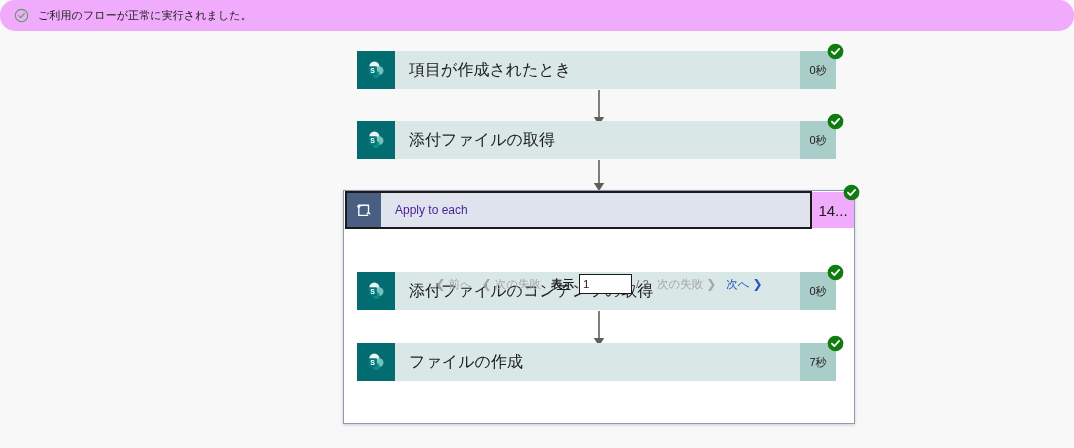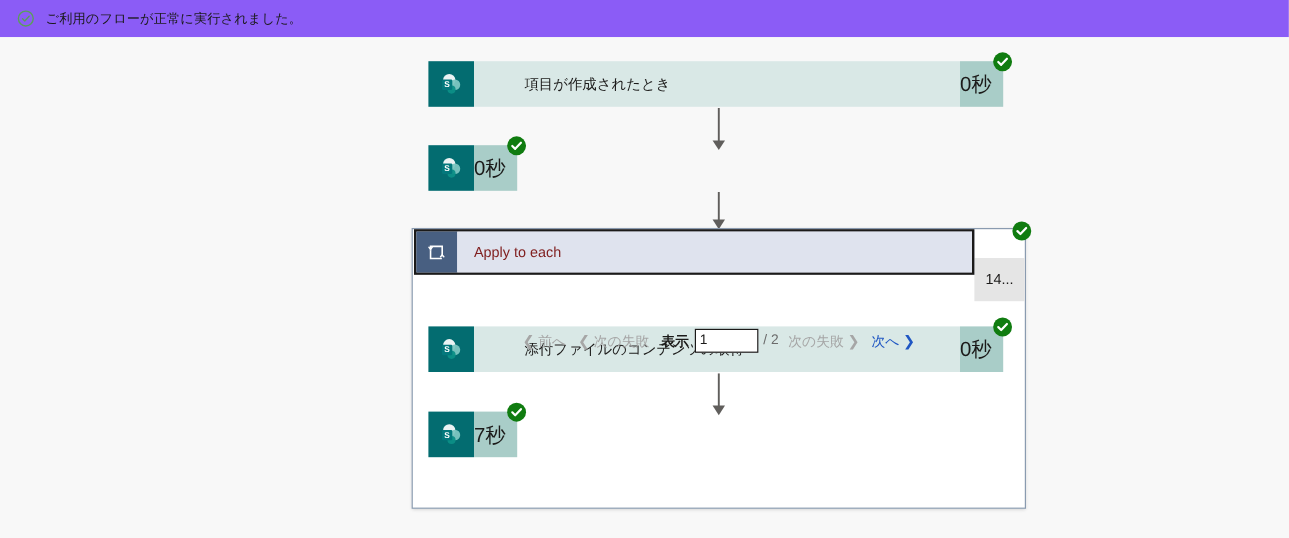--- a/index.html
+++ b/index.html
@@ -9,24 +9,25 @@
     background: #f8f8f8;
     font-family: "Liberation Sans", "DejaVu Sans", sans-serif;
     overflow: hidden;
   }
 
   
   .banner {
     position: absolute;
     left: 0; top: 0;
     width: 1074px; height: 31px;
-    background: #8b5cf6;
+    background: #f0abfc;
     display: flex;
     align-items: center;
     padding-left: 14px;
+    border-radius: 15px;
   }
   .banner-icon {
     width: 15px; height: 15px;
     flex: 0 0 15px;
     margin-right: 9px;
     display: block;
   }
   .banner-text {
     font-size: 11px;
     color: #1a1a1a;
@@ -59,35 +60,34 @@
   }
   .card-body {
     flex: 1 1 auto;
     background: #d9e8e6;
     display: flex;
     align-items: center;
     padding-left: 14px;
     min-width: 0;
   }
   .card-title {
-    font-size: 12px;
+    font-size: 16px;
     color: #1b1a19;
     white-space: nowrap;
     overflow: hidden;
     text-overflow: ellipsis;
-    margin-left: 28px;
   }
   .card-duration {
     flex: 0 0 36px;
     width: 36px;
     background: #a9cdc8;
     display: flex;
     align-items: center;
-    justify-content: flex-start;
-    font-size: 17px;
+    justify-content: center;
+    font-size: 11px;
     color: #1b1a19;
     position: relative;
   }
   .status-badge {
     position: absolute;
     top: -8px; right: -8px;
     width: 17px; height: 17px;
     display: block;
   }
 
@@ -134,36 +134,35 @@
   }
   .loop-header-body {
     flex: 1 1 auto;
     background: #dfe3ee;
     display: flex;
     align-items: center;
     padding-left: 14px;
   }
   .loop-header-title {
     font-size: 12px;
-    color: #7f1d1d;
+    color: #4c1d95;
   }
   .loop-duration {
     position: absolute;
     left: 812px;
     top: 161px;
     width: 42px;
     height: 36px;
-    background: #e5e5e5;
-    display: flex;
-    align-items: center;
-    justify-content: center;
-    font-size: 12px;
+    background: #f0abfc;
+    display: flex;
+    align-items: center;
+    justify-content: center;
+    font-size: 15px;
     color: #1b1a19;
     z-index: 3;
-    margin-top: 23px;
   }
   .loop-badge {
     position: absolute;
     left: 843px;
     top: 153px;
     width: 17px; height: 17px;
     z-index: 5;
   }
   .loop-svg { width: 19px; height: 19px; display: block; }
 
@@ -265,20 +264,23 @@
 
   <div class="card" style="left:357px; top:90px; width:479px;">
     <div class="card-icon">
       <svg class="sp-svg" viewBox="0 0 24 24">
         <circle cx="10.2" cy="8.4" r="5.6" fill="#ffffff" opacity="0.92"></circle>
         <circle cx="15.4" cy="12.6" r="4.8" fill="#7cc6c1" opacity="0.95"></circle>
         <circle cx="12.3" cy="17.1" r="3.7" fill="#0c8f86" opacity="0.95"></circle>
         <rect x="3.6" y="8.0" width="9.4" height="9.4" rx="1" fill="#03787c"></rect>
         <text x="8.3" y="15.0" font-size="7.6" font-family="Liberation Sans, sans-serif" font-weight="bold" fill="#ffffff" text-anchor="middle">S</text>
       </svg>
+    </div>
+    <div class="card-body">
+      <span class="card-title">添付ファイルの取得</span>
     </div>
     <div class="card-duration">
       <span>0秒</span>
       <svg class="status-badge" viewBox="0 0 16 16">
         <circle cx="8" cy="8" r="7.4" fill="#107c10"></circle>
         <path d="M4.6 8.1 L6.9 10.4 L11.4 5.6" fill="none" stroke="#ffffff" stroke-width="1.7" stroke-linecap="round" stroke-linejoin="round"></path>
       </svg>
     </div>
   </div>
 
@@ -364,20 +366,23 @@
   <div class="card" style="left:357px; top:312px; width:479px;">
     <div class="card-icon">
       <svg class="sp-svg" viewBox="0 0 24 24">
         <circle cx="10.2" cy="8.4" r="5.6" fill="#ffffff" opacity="0.92"></circle>
         <circle cx="15.4" cy="12.6" r="4.8" fill="#7cc6c1" opacity="0.95"></circle>
         <circle cx="12.3" cy="17.1" r="3.7" fill="#0c8f86" opacity="0.95"></circle>
         <rect x="3.6" y="8.0" width="9.4" height="9.4" rx="1" fill="#03787c"></rect>
         <text x="8.3" y="15.0" font-size="7.6" font-family="Liberation Sans, sans-serif" font-weight="bold" fill="#ffffff" text-anchor="middle">S</text>
       </svg>
     </div>
+    <div class="card-body">
+      <span class="card-title">ファイルの作成</span>
+    </div>
     <div class="card-duration">
       <span>7秒</span>
       <svg class="status-badge" viewBox="0 0 16 16">
         <circle cx="8" cy="8" r="7.4" fill="#107c10"></circle>
         <path d="M4.6 8.1 L6.9 10.4 L11.4 5.6" fill="none" stroke="#ffffff" stroke-width="1.7" stroke-linecap="round" stroke-linejoin="round"></path>
       </svg>
     </div>
   </div>
 
 </div>

